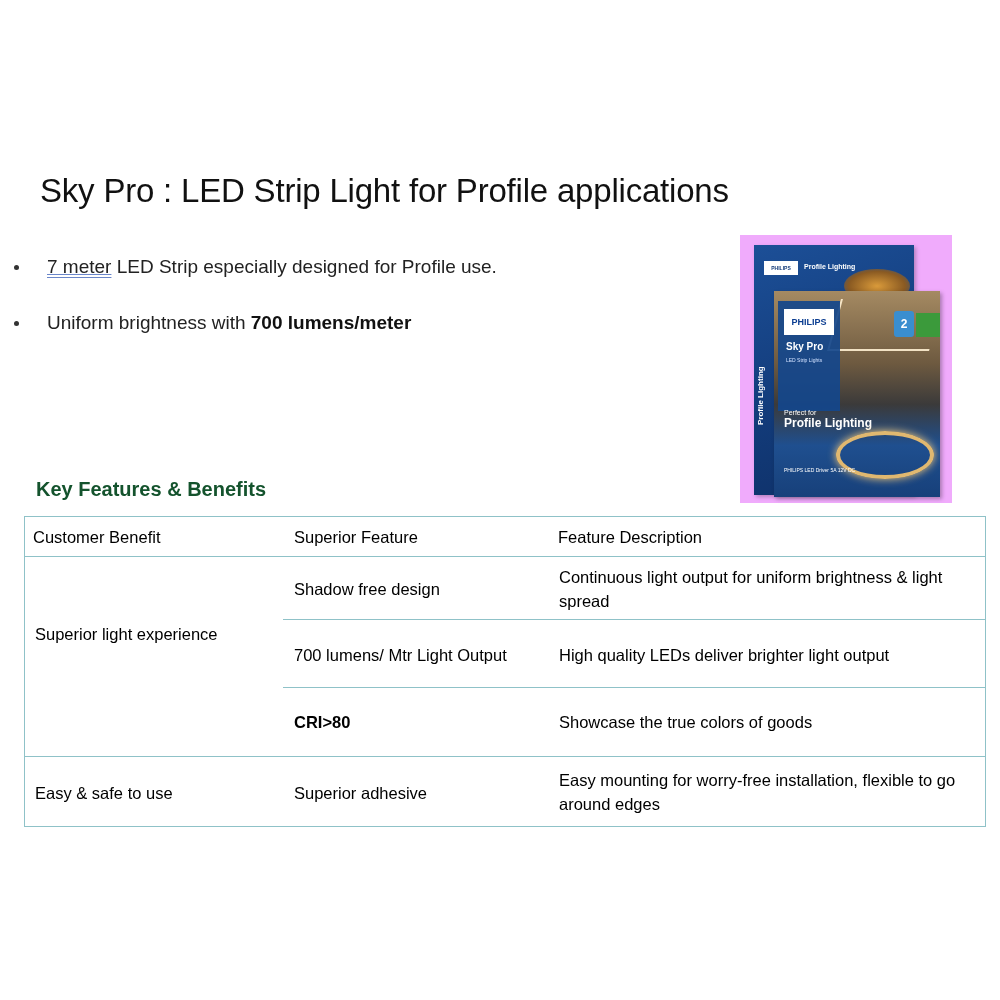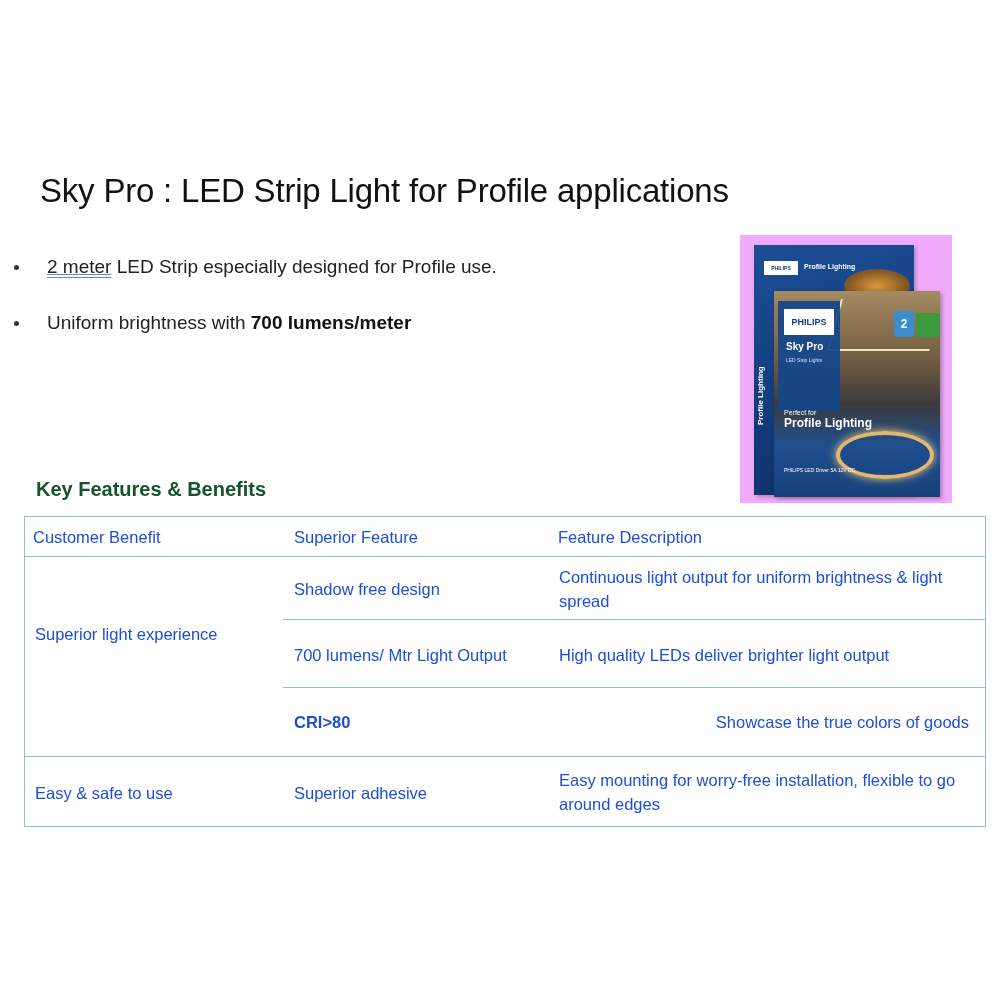--- a/index.html
+++ b/index.html
@@ -79,31 +79,31 @@
   .box-front .driver { position:absolute; left:10px; top:176px; font-size:5px; color:#fff; line-height:6px; }
 
   .section-title {
     position:absolute; left:36px; top:478px; font-size:20px; font-weight:bold; color:#14532d; white-space:nowrap;
   }
   .table {
     position:absolute; left:24px; top:516px; width:962px; height:311px;
     border:1.5px solid #8fc2c8; box-sizing:border-box;
   }
   .hline { position:absolute; height:0; border-top:1.5px solid #8fc2c8; }
-  .cell { position:absolute; font-size:16.5px; color:#1d4ed8; line-height:24px; }
+  .cell { position:absolute; font-size:16.5px; color:#000000; line-height:24px; }
 </style>
 </head>
 <body>
 
 <div class="title">Sky Pro :  LED Strip Light for Profile applications</div>
 
 <ul class="bullets">
   <li>
     <span class="dot"></span>
-    <span class="ul-spell">2 meter</span><span> LED Strip especially designed for Profile use.</span>
+    <span class="ul-spell">7 meter</span><span> LED Strip especially designed for Profile use.</span>
   </li>
   <li>
     <span class="dot"></span>
     <span>Uniform brightness with </span><span class="b">700 lumens/meter</span>
   </li>
 </ul>
 
 <div class="product">
   <div class="box-back">
     <div class="mini-logo">PHILIPS</div>
@@ -140,19 +140,19 @@
 
   <div class="cell" style="left:269px; top:60px;">Shadow free design</div>
   <div class="cell" style="left:534px; top:48px; width:410px;">Continuous light output for uniform brightness &amp; light spread</div>
   <div class="hline" style="left:258px; right:0; top:102px;"></div>
 
   <div class="cell" style="left:269px; top:126px;">700 lumens/ Mtr Light Output</div>
   <div class="cell" style="left:534px; top:126px; width:410px;">High quality LEDs deliver brighter light output</div>
   <div class="hline" style="left:258px; right:0; top:170px;"></div>
 
   <div class="cell" style="left:269px; top:193px;font-weight:bold;">CRI&gt;80</div>
-  <div class="cell" style="left:534px; top:193px; width:410px;text-align:right;">Showcase the true colors of goods</div>
+  <div class="cell" style="left:534px; top:193px; width:410px;">Showcase the true colors of goods</div>
   <div class="hline" style="left:0; right:0; top:239px;"></div>
 
   <div class="cell" style="left:10px; top:264px;">Easy &amp; safe to use</div>
   <div class="cell" style="left:269px; top:264px;">Superior adhesive</div>
   <div class="cell" style="left:534px; top:251px; width:410px;">Easy mounting for worry-free installation, flexible to go around edges</div>
 </div>
 
 </body></html>

